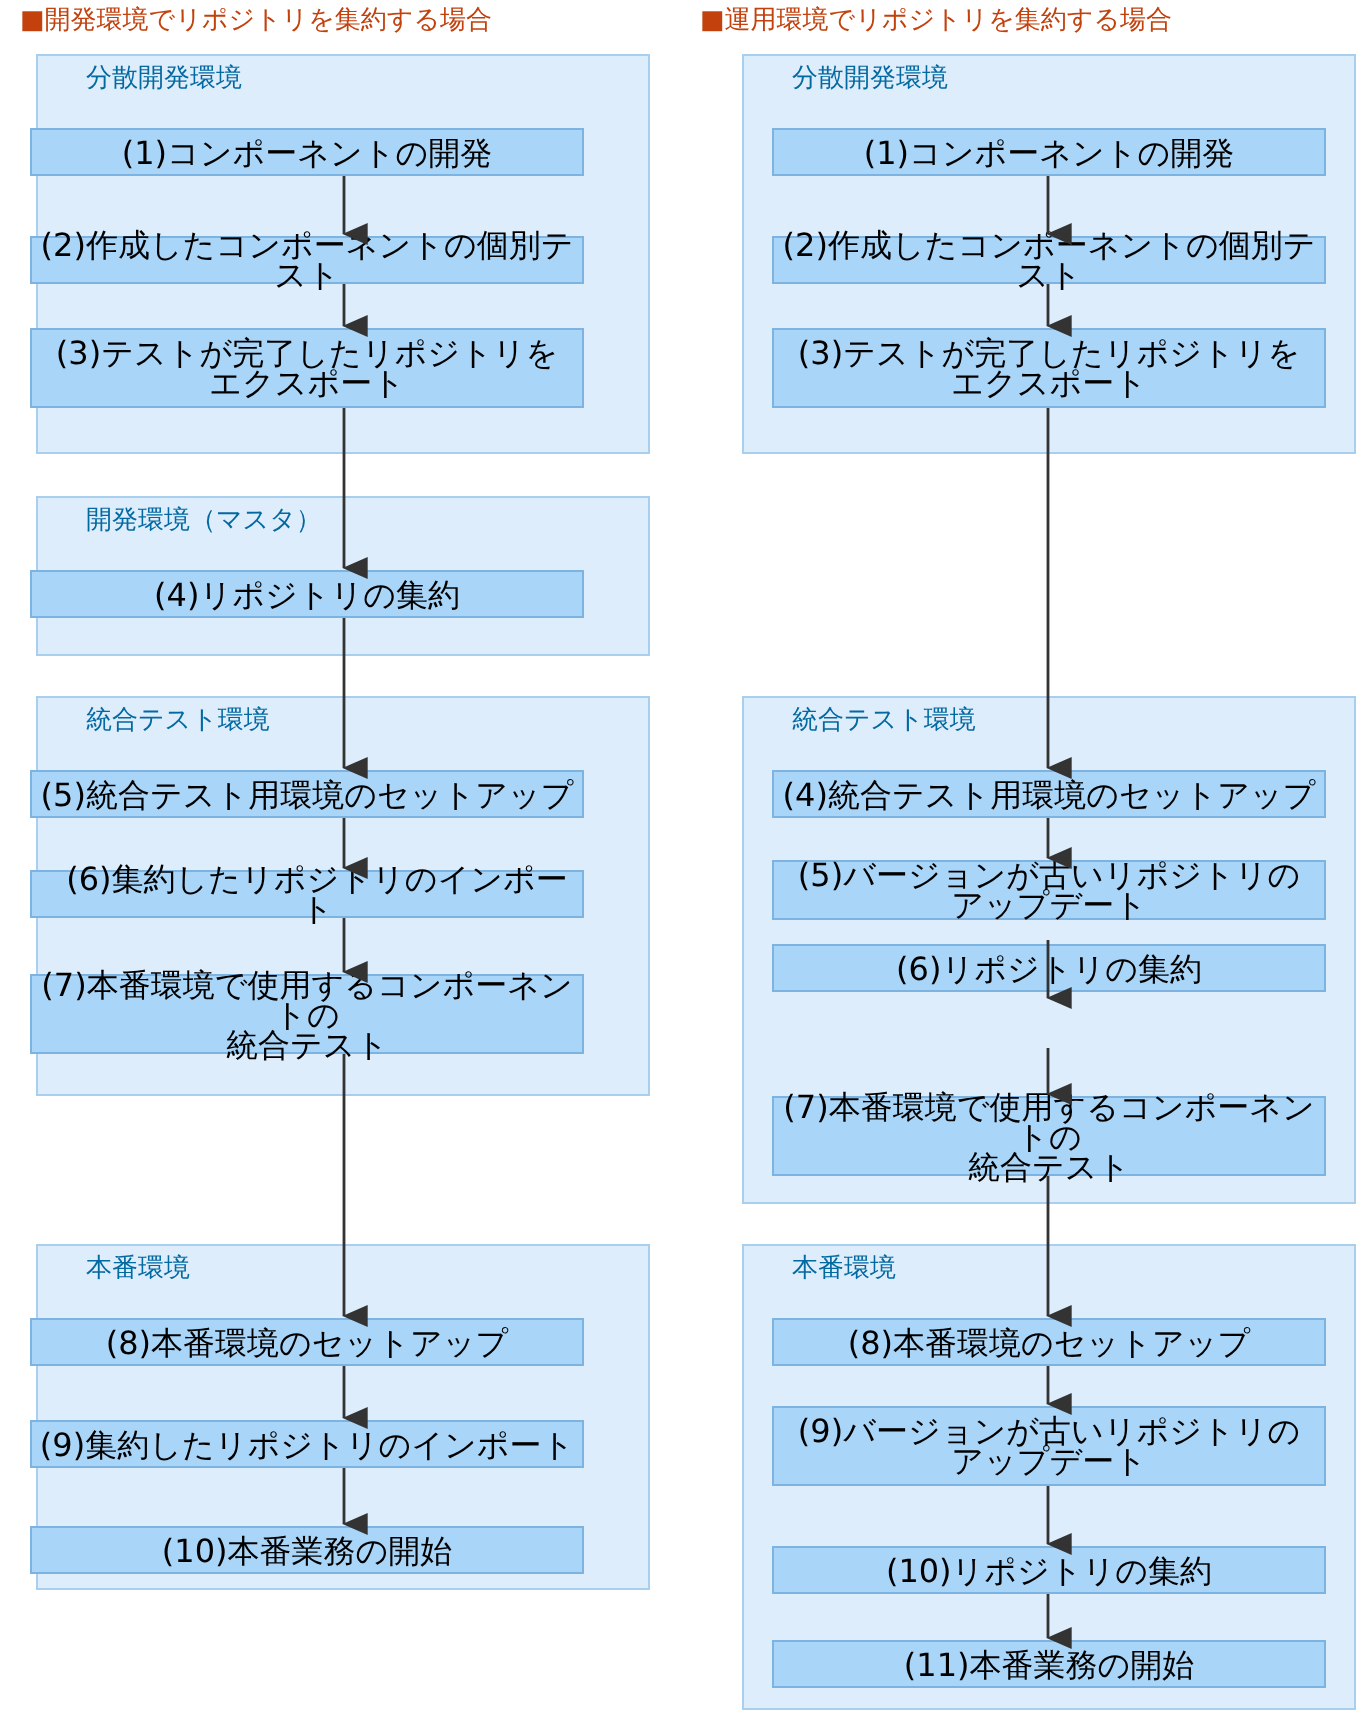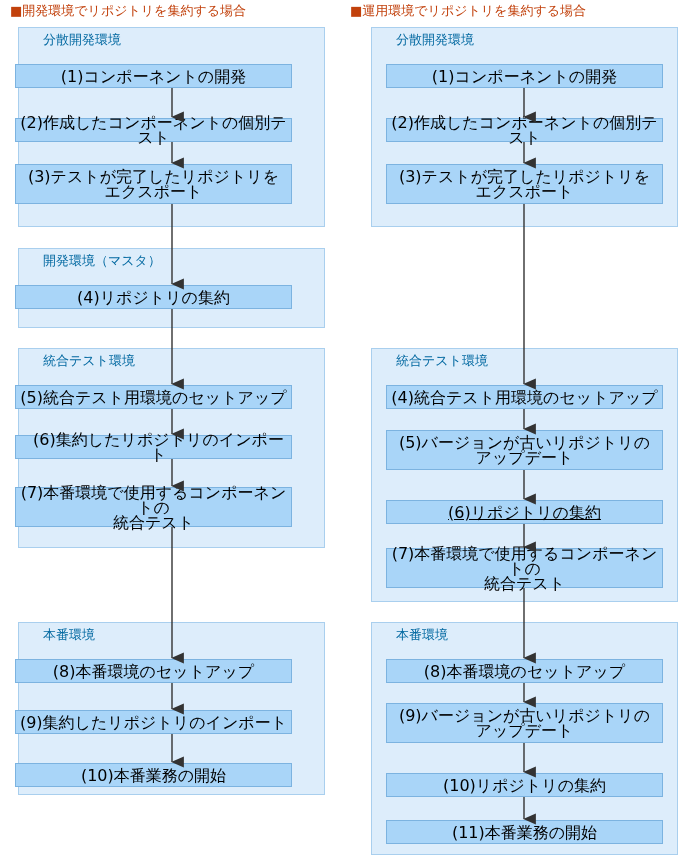--- a/index.html
+++ b/index.html
@@ -142,24 +142,24 @@
     <div class="step" style="top:164px;height:40px;left:46px;">
         <span>(3)テストが完了したリポジトリを<br>エクスポート</span>
       </div>
 
     <div class="env" style="top:348px;height:254px;">
       <div class="env-label">統合テスト環境</div>
     </div>
     <div class="step" style="top:385px;height:24px;left:46px;">
         <span>(4)統合テスト用環境のセットアップ</span>
       </div>
-    <div class="step" style="top:430px;height:40px;left:46px;">
+    <div class="step" style="top:430px;height:30px;left:46px;">
         <span>(5)バージョンが古いリポジトリの<br>アップデート</span>
       </div>
-    <div class="step" style="top:500px;height:24px;left:46px;text-decoration:underline;">
+    <div class="step" style="top:472px;height:24px;left:46px;">
         <span>(6)リポジトリの集約</span>
       </div>
     <div class="step" style="top:548px;height:40px;left:46px;">
         <span>(7)本番環境で使用するコンポーネントの<br>統合テスト</span>
       </div>
 
     <div class="env" style="top:622px;height:233px;">
       <div class="env-label">本番環境</div>
     </div>
     <div class="step" style="top:659px;height:24px;left:46px;">

